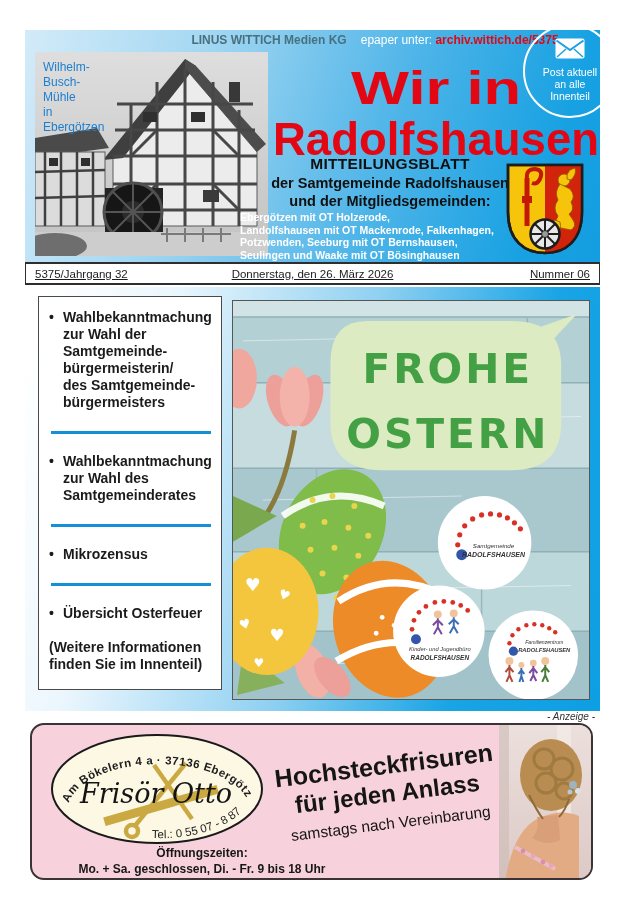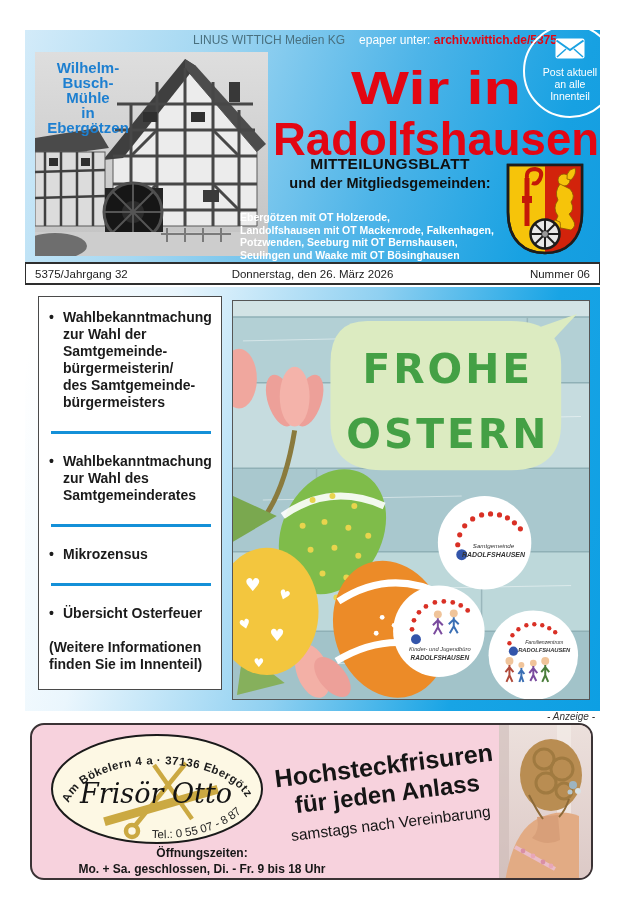--- a/index.html
+++ b/index.html
@@ -5,43 +5,43 @@
   html,body{margin:0;padding:0;background:#888;}
   *{box-sizing:border-box;}
   #page{position:relative;width:625px;height:897px;background:#ffffff;margin:0 auto;
         font-family:"Liberation Sans",sans-serif;overflow:hidden;}
 
   
   #header{position:absolute;left:25px;top:30px;width:575px;height:232px;overflow:hidden;
           background:linear-gradient(108deg,#d3ebf9 0%,#a5d8f2 28%,#4db4e8 62%,#17a1e2 88%,#149de0 100%);}
   #pub-line{position:absolute;left:150px;top:3px;width:400px;display:flex;gap:14px;justify-content:center;
             font-size:12px;white-space:nowrap;}
-  .pub-name{color:#49707f;font-weight:normal;}
+  .pub-name{color:#49707f;font-weight:bold;}
   .pub-epaper{color:#ffffff;}
   .pub-url{color:#e30613;font-weight:bold;text-decoration:none;}
   #mill-photo{position:absolute;left:10px;top:22px;width:233px;height:204px;}
-  #mill-caption{position:absolute;left:18px;top:30px;width:90px;color:#1d7fd0;font-weight:bold;
-                font-size:15px;line-height:15px;text-align:center;white-space:pre-line;}
+  #mill-caption{position:absolute;left:18px;top:30px;width:90px;color:#1d7fd0;font-weight:normal;
+                font-size:12px;line-height:15px;text-align:left;white-space:pre-line;}
   #post-badge{position:absolute;left:498px;top:-6px;width:94px;height:94px;border:2px solid #ffffff;
               border-radius:50%;text-align:center;padding-top:12px;color:#ffffff;}
   #post-badge .pb-text{font-size:10.5px;line-height:12px;margin-top:3px;}
   #title-svg{position:absolute;left:245px;top:28px;}
   #masthead{position:absolute;left:240px;top:125px;width:250px;text-align:center;color:#101010;}
   .mh1{font-size:15.5px;font-weight:bold;letter-spacing:.3px;}
   .mh2{font-size:14.5px;font-weight:bold;margin-top:2px;}
   #members{position:absolute;left:215px;top:181px;width:270px;text-align:left;color:#ffffff;
            font-weight:bold;font-size:10.5px;line-height:12.5px;white-space:pre-line;}
   #arms{position:absolute;left:480px;top:132px;}
 
   
   #infobar{position:absolute;left:25px;top:262px;width:575px;height:23px;background:#ffffff;
            border-top:2px solid #2e2e2e;border-bottom:2px solid #2e2e2e;
            border-left:1px solid #2e2e2e;border-right:1px solid #2e2e2e;
            display:grid;grid-template-columns:1fr auto 1fr;align-items:center;
-           font-size:11.5px;color:#1c1c1c;padding:0 9px;}
+           font-size:11.5px;color:#1c1c1c;padding:0 9px;text-decoration:underline;}
   #infobar .ib-r{text-align:right;}
 
   
   #main{position:absolute;left:25px;top:287px;width:575px;height:424px;overflow:hidden;
         background:linear-gradient(105deg,#ffffff 3%,#eaf6fd 22%,#8fd0f1 52%,#18a4e5 78%,#0d9fe3 100%);}
   #toc{position:absolute;left:13px;top:9px;width:184px;height:394px;background:#ffffff;
        border:1.5px solid #4a4a4a;padding:12px 8px 8px 10px;color:#1b1b1b;}
   .toc-item{display:flex;font-weight:bold;font-size:14px;line-height:17px;}
   .toc-dot{width:14px;flex:none;}
   .toc-text{white-space:pre-line;}
@@ -168,20 +168,21 @@
       </div>
     </div>
 
     <svg id="title-svg" width="332" height="126" viewBox="0 0 332 126">
       <text x="166" y="46" text-anchor="middle" font-family="Liberation Sans,sans-serif" font-weight="bold" font-size="47" fill="#e30613" textLength="170" lengthAdjust="spacingAndGlyphs">Wir in</text>
       <text x="166" y="97" text-anchor="middle" font-family="Liberation Sans,sans-serif" font-weight="bold" font-size="47" fill="#e30613" textLength="326" lengthAdjust="spacingAndGlyphs">Radolfshausen</text>
     </svg>
 
     <div id="masthead">
       <div class="mh1">MITTEILUNGSBLATT</div>
+      <div class="mh2">der Samtgemeinde Radolfshausen</div>
       <div class="mh2">und der Mitgliedsgemeinden:</div>
     </div>
     <div id="members">Ebergötzen mit OT Holzerode,
 Landolfshausen mit OT Mackenrode, Falkenhagen,
 Potzwenden, Seeburg mit OT Bernshausen,
 Seulingen und Waake mit OT Bösinghausen</div>
 
     <svg id="arms" width="80" height="94" viewBox="0 0 80 94">
       <path d="M3,3 H77 V50 C77,79 60,91 40,91 C20,91 3,79 3,50 Z" fill="#f6c40a" stroke="#1d1d1d" stroke-width="2.5"></path>
       <path d="M40,3 H77 V50 C77,79 60,91 40,91 Z" fill="#d2230b"></path>

